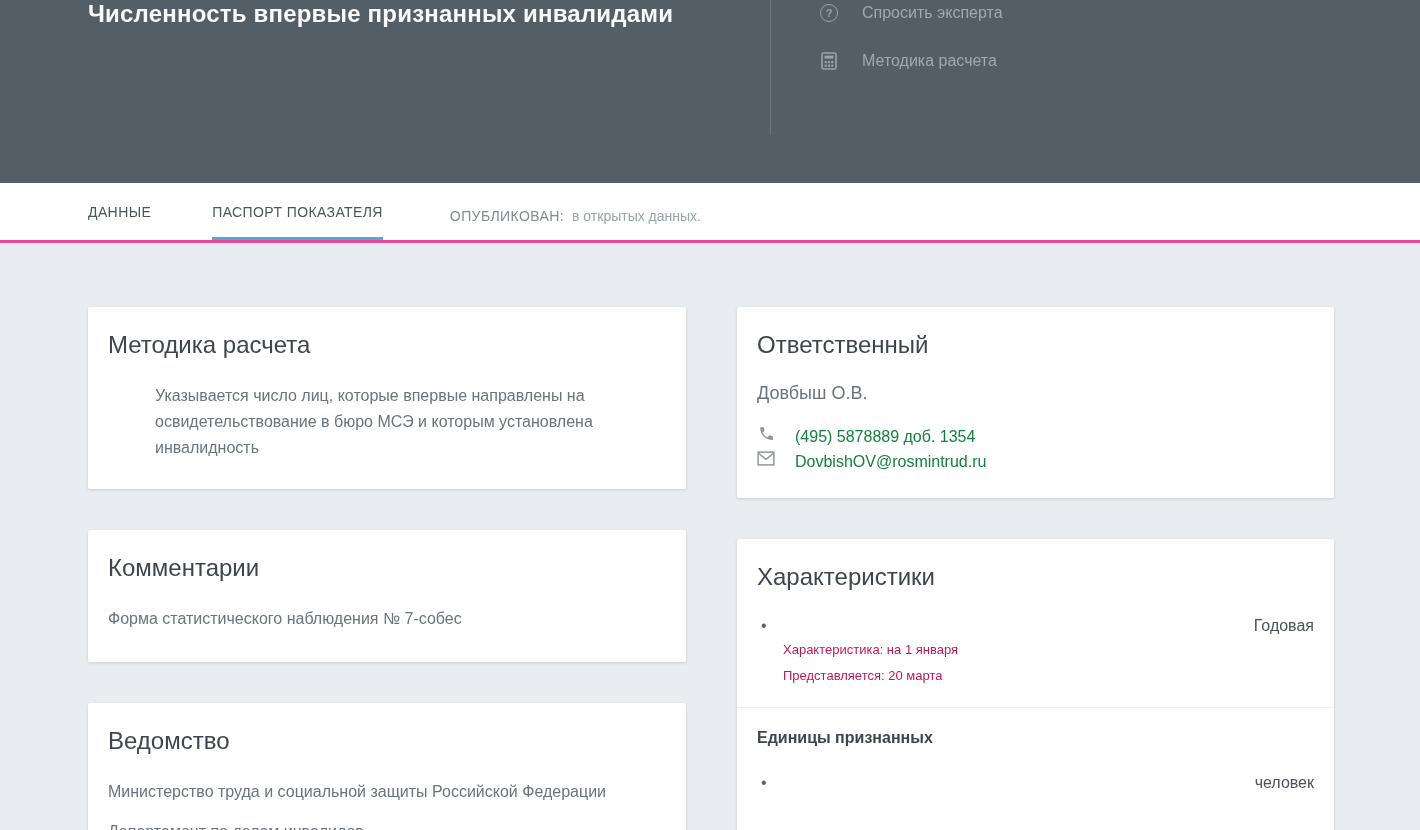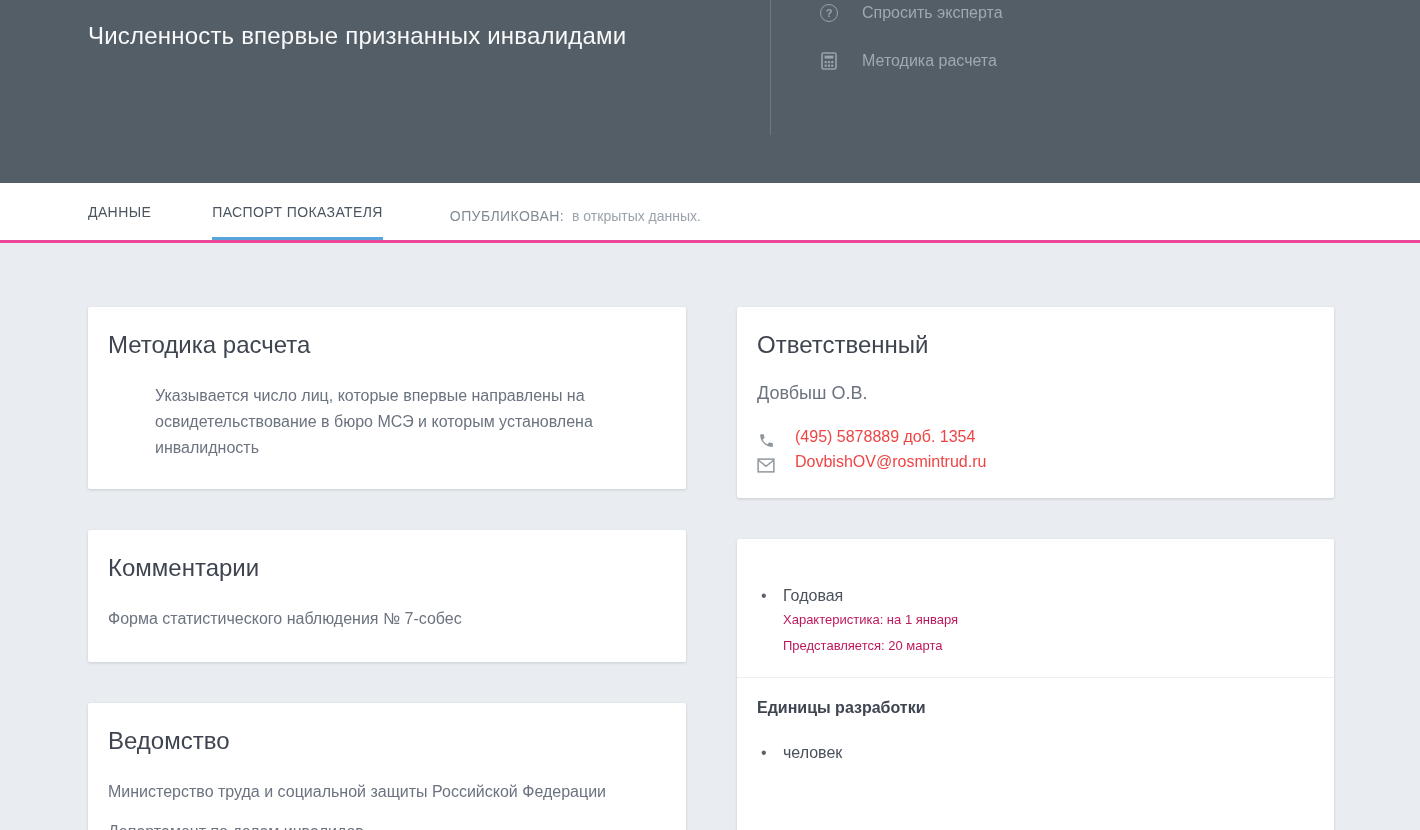--- a/index.html
+++ b/index.html
@@ -13,23 +13,23 @@
 
   
   .hero {
     position: relative;
     height: 183px;
     background: #545e66;
     color: #fafbfc;
   }
   .hero-title {
     position: absolute;
-    left: 88px; top: 22px;
+    left: 88px; top: 0;
     font-size: 24px;
-    font-weight: normal;
+    font-weight: bold;
     letter-spacing: 0.2px;
     color: #f7f9fa;
   }
   .hero-vdivider {
     position: absolute;
     left: 770px; top: 0;
     width: 1px; height: 135px;
     background: #6e7880;
   }
   .hero-menu {
@@ -129,24 +129,24 @@
   .card-methodology { min-height: 182px; }
   .card-methodology .card-body { max-width: 520px; margin-left: 47px; }
   .card-responsible { min-height: 182px; }
   .card-comments { min-height: 132px; }
   .card-agency { min-height: 170px; }
   .card-characteristics { min-height: 315px; }
 
   .resp-name { font-size: 18px; color: #6b7380; margin-bottom: 20px; }
   .contact-line {
     display: flex;
-    align-items: flex-end;
+    align-items: flex-start;
     gap: 20px;
     font-size: 16px;
-    color: #ef4444;
+    color: #15803d;
     line-height: 25px;
   }
   .contact-icon {
     width: 18px; height: 18px;
     display: inline-flex;
     align-items: center;
     justify-content: center;
     flex: 0 0 auto;
   }
 
@@ -159,20 +159,21 @@
     color: #3e4450;
     line-height: 20px;
   }
   .bullet-item {
     position: relative;
     padding-left: 26px;
     font-size: 16px;
     color: #4b525c;
     line-height: 22px;
     margin-top: 22px;
+    text-align: right;
   }
   .bullet-item::before {
     content: "\2022";
     position: absolute;
     left: 4px; top: 0;
     color: #5b626b;
   }
   .detail-line {
     padding-left: 26px;
     font-size: 13px;
@@ -266,27 +267,28 @@
             <svg width="18" height="15" viewBox="0 0 24 20" fill="none">
               <rect x="1.5" y="1.5" width="21" height="17" stroke="#8f979e" stroke-width="2"></rect>
               <path d="M2 3l10 8 10-8" stroke="#8f979e" stroke-width="2" fill="none"></path>
             </svg>
           </span>
           <span>DovbishOV@rosmintrud.ru</span>
         </div>
       </section>
 
       <section class="card card-characteristics">
+        <h2 class="card-title">Характеристики</h2>
 
         <div class="bullet-item">Годовая</div>
         <div class="detail-line">Характеристика: на 1 января</div>
         <div class="detail-line">Представляется: 20 марта</div>
 
         <hr class="char-divider">
 
-        <div class="section-heading">Единицы разработки</div>
+        <div class="section-heading">Единицы признанных</div>
         <div class="bullet-item units-bullet">человек</div>
       </section>
 
     </div>
 
   </main>
 </div>
 
 </body></html>

